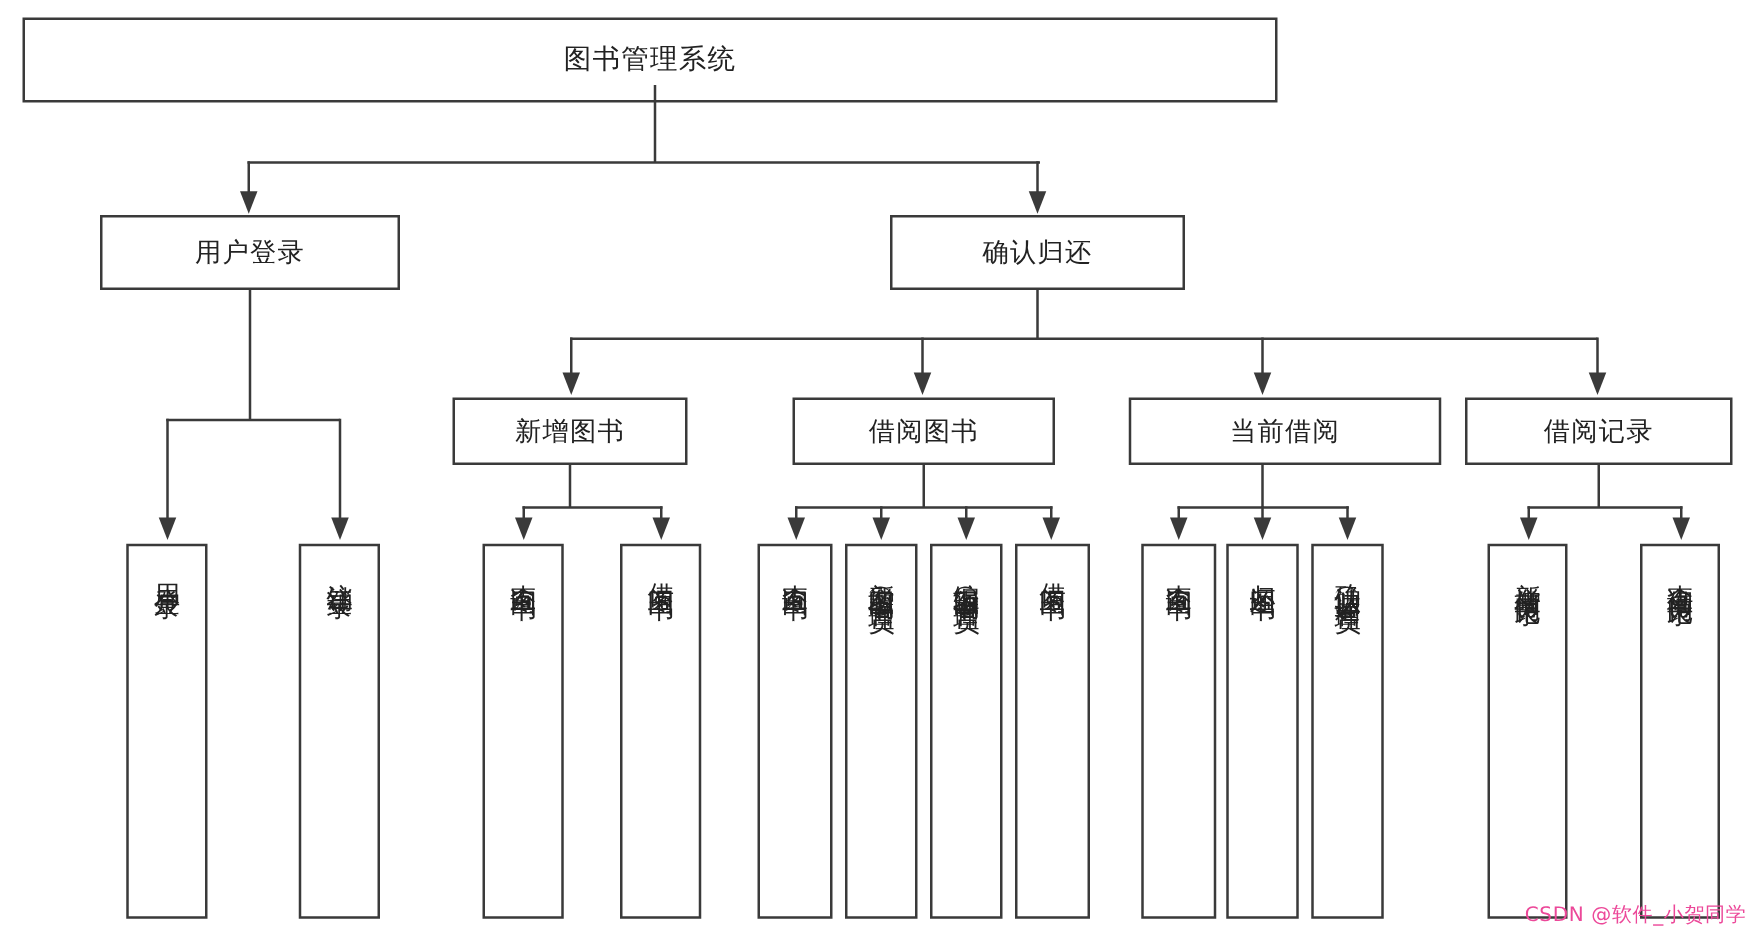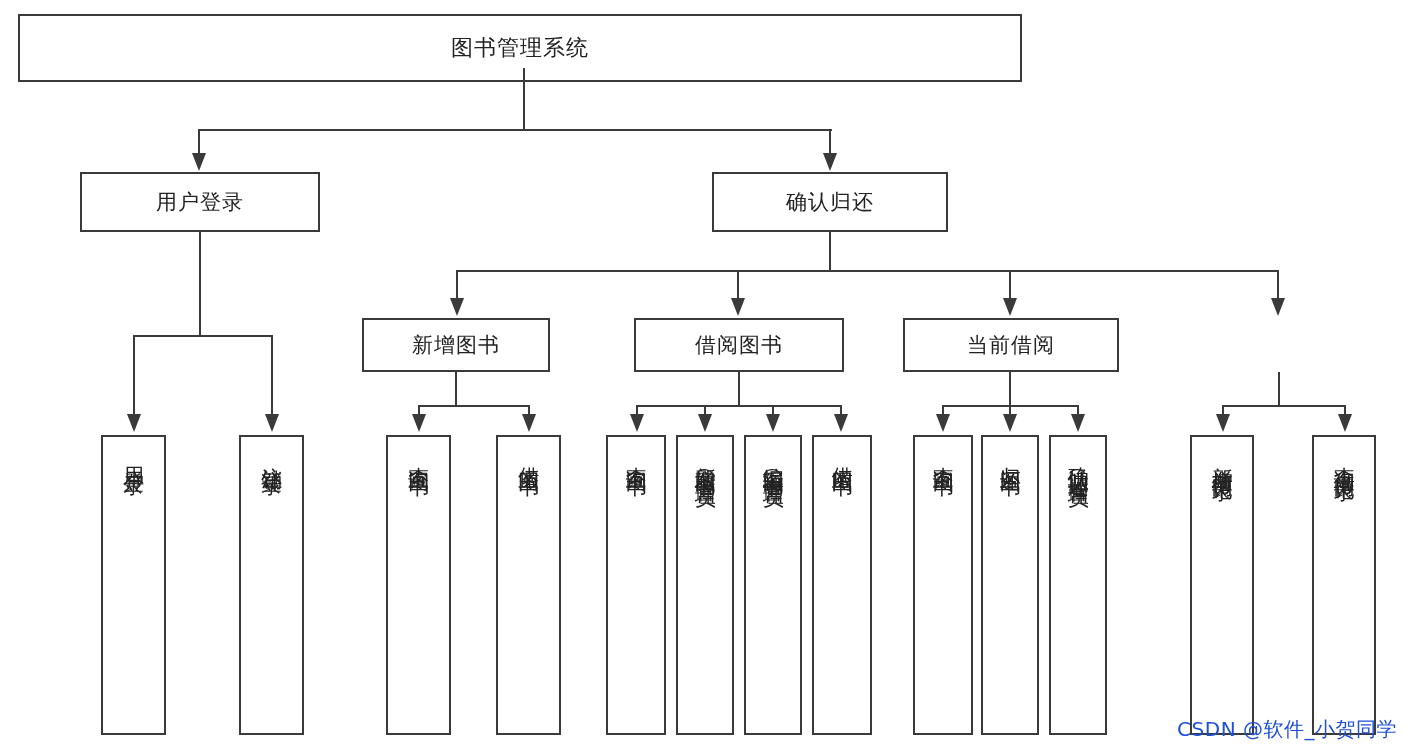--- a/index.html
+++ b/index.html
@@ -62,22 +62,22 @@
     width:0;height:0;
     border-left:7px solid transparent;
     border-right:7px solid transparent;
     border-top:18px solid #3a3a3a;
   }
   
   #watermark{
     position:absolute;
     right:8px;
     bottom:4px;
-    font-size:20px;
-    color:#1d4ed8;
+    font-size:16px;
+    color:#ec4899;
     letter-spacing:0.5px;
     white-space:nowrap;
     font-family:"DejaVu Sans","Liberation Sans",sans-serif;
   }
 </style>
 </head>
 <body>
 
 <div id="diagram-root">
 
@@ -119,22 +119,25 @@
   <div class="arrow" style="left:1003px;top:298px;"></div>
   <div class="edge v" style="left:1277px;top:270px;width:2px;height:30px;"></div>
   <div class="arrow" style="left:1271px;top:298px;"></div>
 
   <div class="node l2" style="left:362px;top:318px;width:188px;height:54px;">
     <span class="label">新增图书</span>
   </div>
   <div class="node l2" style="left:634px;top:318px;width:210px;height:54px;">
     <span class="label">借阅图书</span>
   </div>
-  <div class="node l2" style="left:903px;top:318px;width:216px;height:54px;">
+  <div class="node l2" style="left:903px;top:318px;width:250px;height:54px;">
     <span class="label">当前借阅</span>
+  </div>
+  <div class="node l2" style="left:1172px;top:318px;width:214px;height:54px;">
+    <span class="label">借阅记录</span>
   </div>
 
   <div class="edge v" style="left:455px;top:372px;width:2px;height:34px;"></div>
   <div class="edge h" style="left:418px;top:405px;width:112px;height:2px;"></div>
   <div class="edge v" style="left:418px;top:405px;width:2px;height:12px;"></div>
   <div class="arrow" style="left:412px;top:414px;"></div>
   <div class="edge v" style="left:528px;top:405px;width:2px;height:12px;"></div>
   <div class="arrow" style="left:522px;top:414px;"></div>
 
   <div class="edge v" style="left:738px;top:372px;width:2px;height:34px;"></div>

